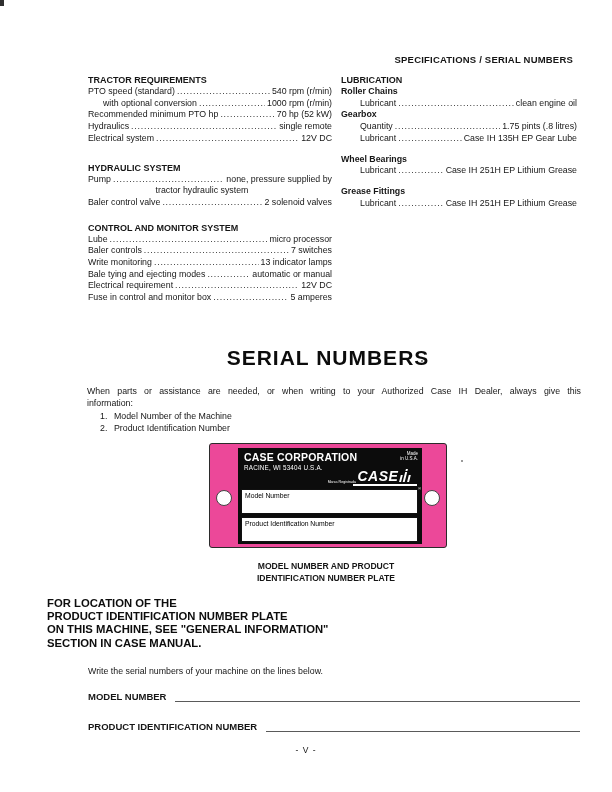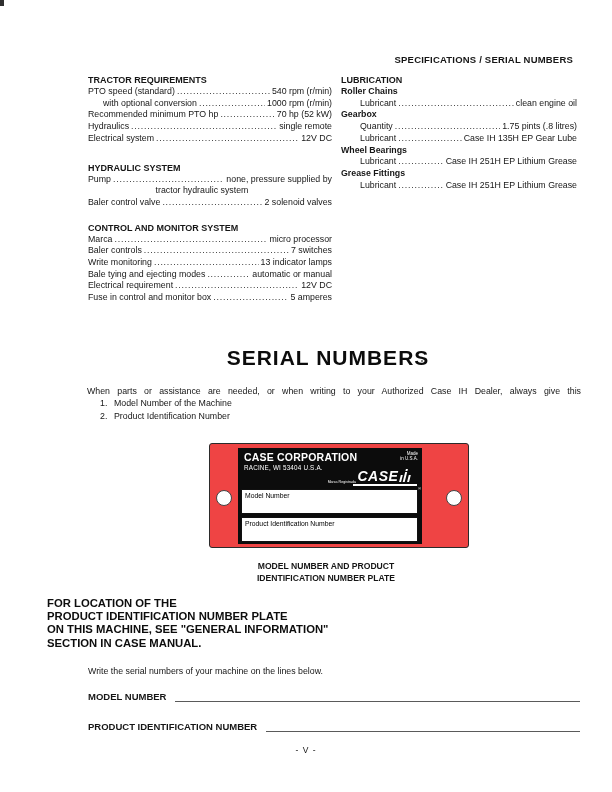--- a/index.html
+++ b/index.html
@@ -17,31 +17,31 @@
   .sec-hyd{margin-top:17px;}
   .sec-ctl{margin-top:13px;}
   .spec-row{display:flex;align-items:flex-start;}
   .lbl,.val{white-space:nowrap;}
   .dots{flex:1 1 auto;overflow:hidden;white-space:nowrap;min-width:5px;margin:0 2px;color:#2a2a2a;}
   .dots::after{content:"......................................................................................................";letter-spacing:.8px;}
   .ind{padding-left:15px;}
   .sub{padding-left:19px;}
   .cont{text-align:center;padding-right:16px;}
   .grp{}
-  .grp-gap{}
+  .grp-gap{margin-top:9px;}
   .subhead{font-weight:bold;}
   
   .serial-title{position:absolute;top:346px;left:15px;width:626px;text-align:center;
     font-size:21px;font-weight:bold;letter-spacing:1px;color:#0c0c0c;}
   .intro{position:absolute;left:87px;top:385px;width:494px;font-size:8.8px;line-height:12.3px;}
   .jline{text-align:justify;text-align-last:justify;}
   .num-row{display:flex;padding-left:13px;}
   .num{width:14px;flex:0 0 auto;}
   
-  .plate{position:absolute;left:209px;top:443px;width:260px;height:105px;background:#ef4444;
+  .plate{position:absolute;left:209px;top:443px;width:238px;height:105px;background:#ec4899;
     border:1.5px solid #2b2b2b;border-radius:3px;box-sizing:border-box;}
   .hole{position:absolute;top:46px;width:14px;height:14px;border:1.3px solid #444;border-radius:50%;background:#fff;}
   .hole-left{left:6px;} .hole-right{right:6px;}
   .panel{position:absolute;left:28px;top:4px;width:184px;height:96px;background:#0c0c0c;color:#fff;}
   .company{padding:3px 0 0 6px;font-size:10.5px;font-weight:bold;letter-spacing:.2px;white-space:nowrap;}
   .made{position:absolute;top:3px;right:4px;font-size:4.5px;line-height:5.2px;text-align:right;}
   .address{padding-left:6px;font-size:6.3px;letter-spacing:.2px;margin-top:1px;}
   .marca{position:absolute;top:31.5px;right:66px;font-size:3.6px;}
   .case-logo{position:absolute;top:23px;right:12px;display:flex;align-items:flex-end;
     font-size:14px;font-weight:bold;font-style:italic;letter-spacing:.5px;line-height:11px;}
@@ -117,21 +117,21 @@
     </div>
     <div class="cont">tractor hydraulic system</div>
     <div class="spec-row">
       <span class="lbl">Baler control valve</span>
       <span class="dots"></span>
       <span class="val">2 solenoid valves</span>
     </div>
 
     <div class="sec-head sec-ctl">CONTROL AND MONITOR SYSTEM</div>
     <div class="spec-row">
-      <span class="lbl">Marca</span>
+      <span class="lbl">Lube</span>
       <span class="dots"></span>
       <span class="val">micro processor</span>
     </div>
     <div class="spec-row">
       <span class="lbl">Baler controls</span>
       <span class="dots"></span>
       <span class="val">7 switches</span>
     </div>
     <div class="spec-row">
       <span class="lbl">Write monitoring</span>
@@ -197,20 +197,21 @@
         <span class="dots"></span>
         <span class="val">Case IH 251H EP Lithium Grease</span>
       </div>
     </div>
   </div>
 
   <div class="serial-title">SERIAL NUMBERS</div>
 
   <div class="intro">
     <div class="jline">When parts or assistance are needed, or when writing to your Authorized Case IH Dealer, always give this</div>
+    <div>information:</div>
     <div class="num-row">
       <span class="num">1.</span>
       <span>Model Number of the Machine</span>
     </div>
     <div class="num-row">
       <span class="num">2.</span>
       <span>Product Identification Number</span>
     </div>
   </div>
 

